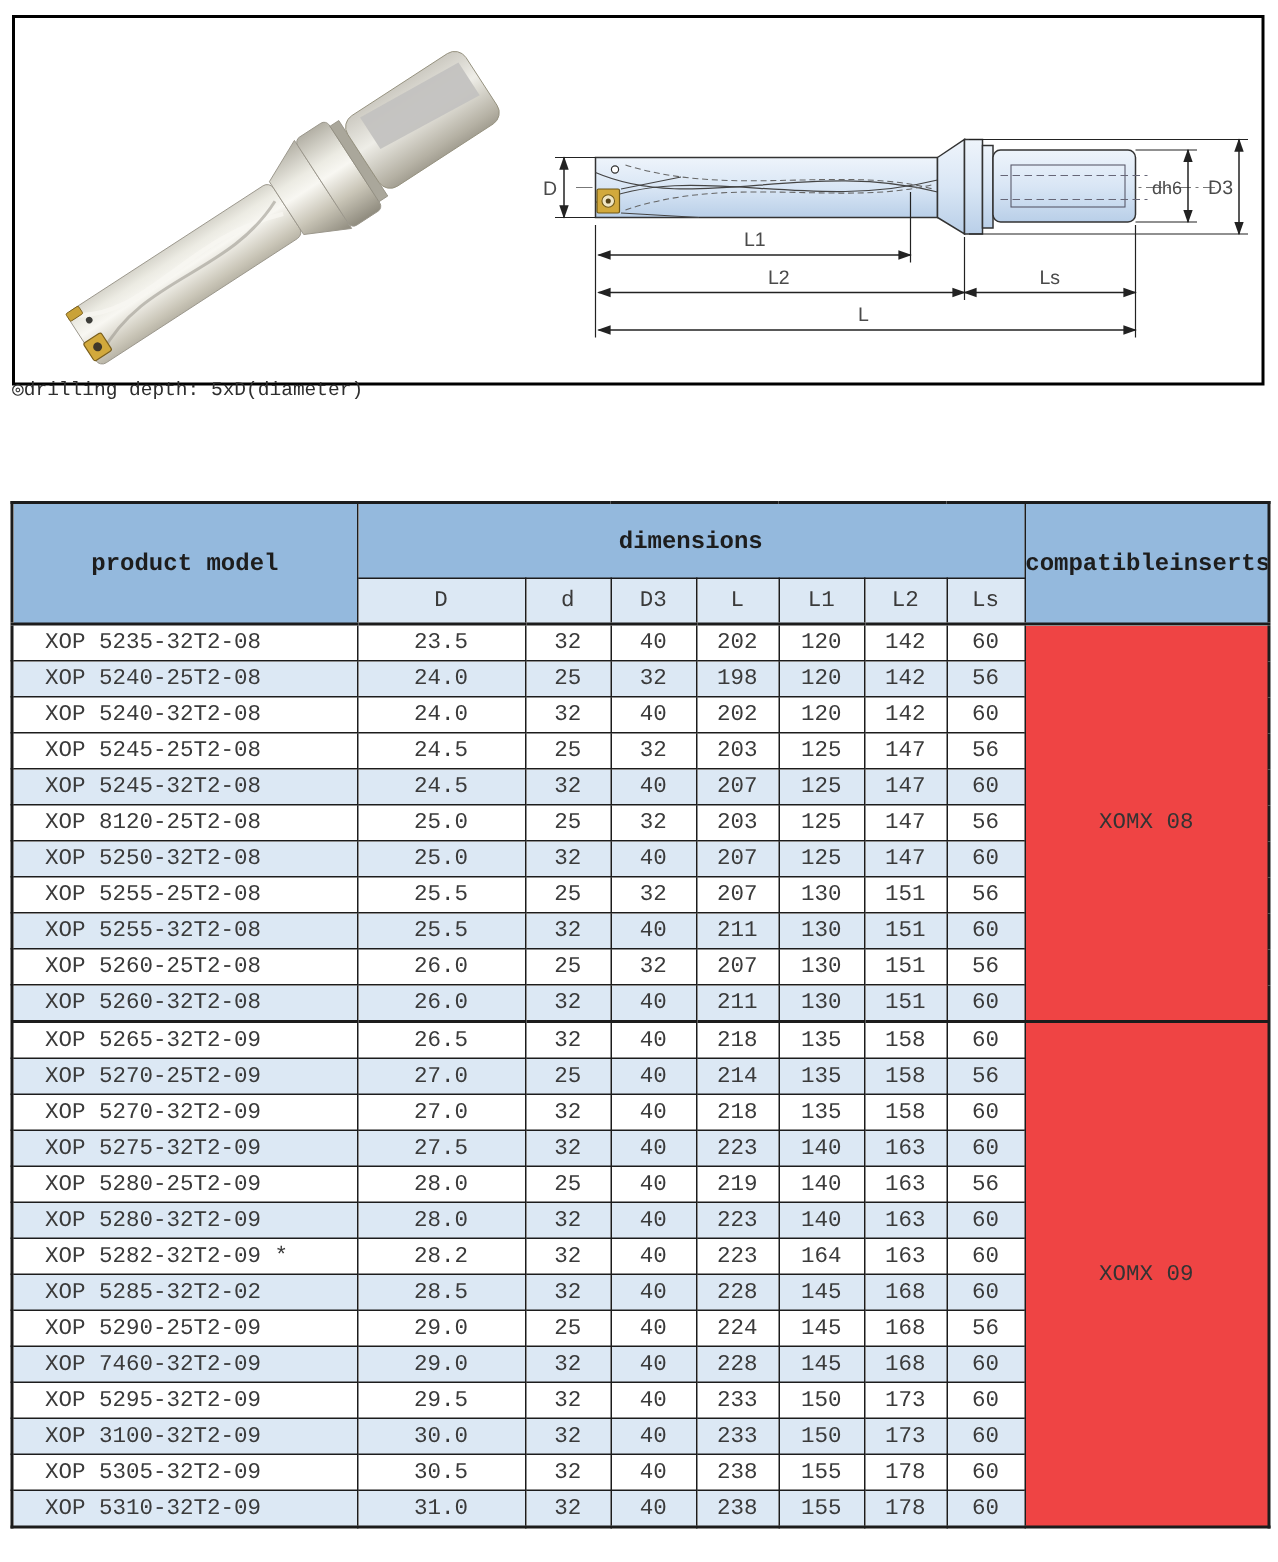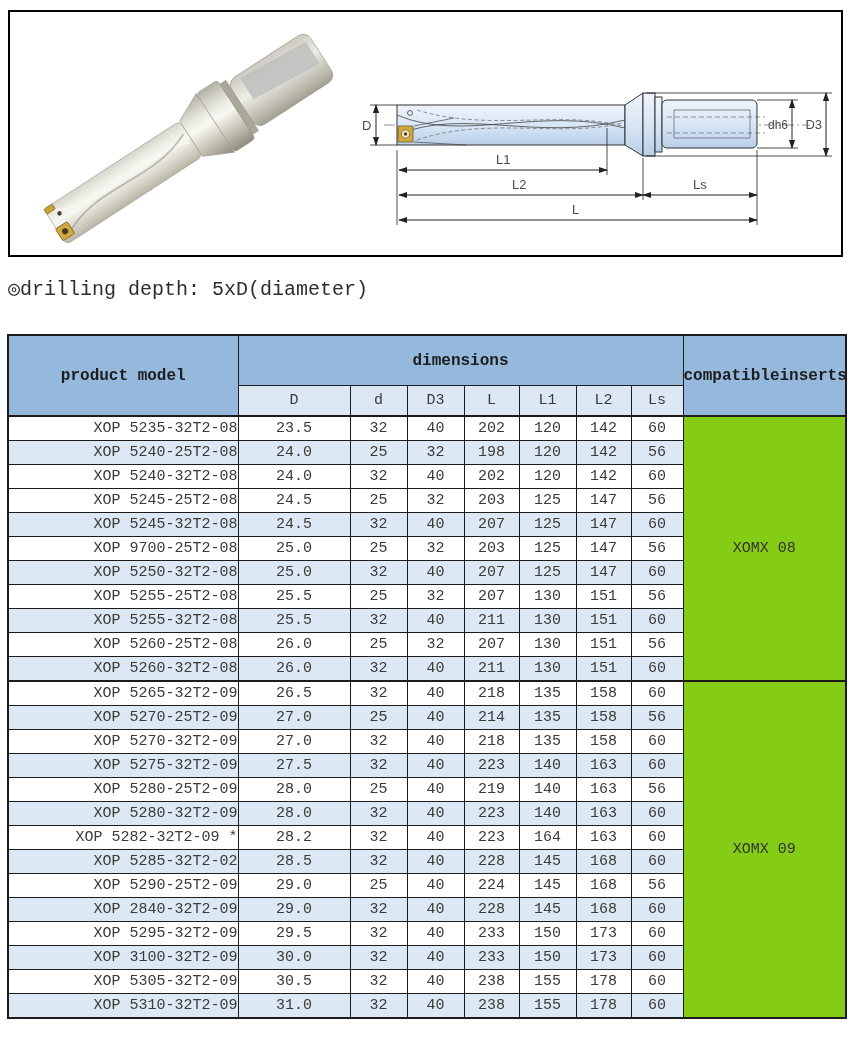--- a/index.html
+++ b/index.html
@@ -14,44 +14,44 @@
     font-family:"Liberation Mono","DejaVu Sans Mono",monospace;
     color:#333;
   }
   .figure-frame{
     position:absolute;left:8px;top:10px;width:831px;height:243px;
     border:2px solid #000;background:#fff;overflow:hidden;
   }
   .photo-svg{position:absolute;left:6px;top:4px;}
   .diagram-svg{position:absolute;left:352px;top:56px;}
   .caption{
-    position:absolute;left:8px;top:276px;
-    font-size:20px;color:#2e2e2e;white-space:pre;
+    position:absolute;left:8px;top:252px;
+    font-size:13px;color:#2e2e2e;white-space:pre;
   }
   table.spec{
     position:absolute;left:7px;top:334px;width:838px;
     border-collapse:collapse;table-layout:fixed;
     border:2.5px solid var(--table-border);
     font-size:15px;
   }
   table.spec th,table.spec td{
     border:1.5px solid var(--table-border);
     overflow:hidden;white-space:nowrap;padding:0;
   }
   thead th{
     background:var(--header-bg);
     font-weight:bold;font-size:16px;color:#1d1d1d;text-align:center;
   }
   tr.h1 th{height:49px;}
   tr.h2 th{height:29px;background:var(--subheader-bg);font-weight:normal;font-size:15px;color:#3a3a3a;}
   tbody td{height:23px;color:#3a3a3a;background:#fff;}
-  tbody td.model{text-align:right;padding-left:8px;}
+  tbody td.model{text-align:left;padding-left:21px;}
   tbody td.num{text-align:center;}
   tbody tr.shaded td{background:var(--row-shaded-bg);}
-  tbody td.inserts{background:#84cc16;text-align:center;color:#333;margin-top:16px;}
+  tbody td.inserts{background:#ef4444;text-align:center;color:#333;margin-top:16px;}
   tbody tr.group-start td{border-top:2.5px solid var(--table-border);}
 </style>
 </head>
 <body>
 
 <div class="figure-frame">
 
   <svg class="photo-svg" width="345" height="238" viewBox="0 0 345 238">
     <defs>
       <linearGradient id="metal" gradientUnits="userSpaceOnUse" x1="0" y1="85" x2="0" y2="155">
@@ -227,21 +227,21 @@
         <td class="model">XOP 5245-32T2-08</td>
         <td class="num">24.5</td>
         <td class="num">32</td>
         <td class="num">40</td>
         <td class="num">207</td>
         <td class="num">125</td>
         <td class="num">147</td>
         <td class="num">60</td>
       </tr>
       <tr>
-        <td class="model">XOP 9700-25T2-08</td>
+        <td class="model">XOP 8120-25T2-08</td>
         <td class="num">25.0</td>
         <td class="num">25</td>
         <td class="num">32</td>
         <td class="num">203</td>
         <td class="num">125</td>
         <td class="num">147</td>
         <td class="num">56</td>
       </tr>
       <tr class="shaded">
         <td class="model">XOP 5250-32T2-08</td>
@@ -378,21 +378,21 @@
         <td class="model">XOP 5290-25T2-09</td>
         <td class="num">29.0</td>
         <td class="num">25</td>
         <td class="num">40</td>
         <td class="num">224</td>
         <td class="num">145</td>
         <td class="num">168</td>
         <td class="num">56</td>
       </tr>
       <tr class="shaded">
-        <td class="model">XOP 2840-32T2-09</td>
+        <td class="model">XOP 7460-32T2-09</td>
         <td class="num">29.0</td>
         <td class="num">32</td>
         <td class="num">40</td>
         <td class="num">228</td>
         <td class="num">145</td>
         <td class="num">168</td>
         <td class="num">60</td>
       </tr>
       <tr>
         <td class="model">XOP 5295-32T2-09</td>

